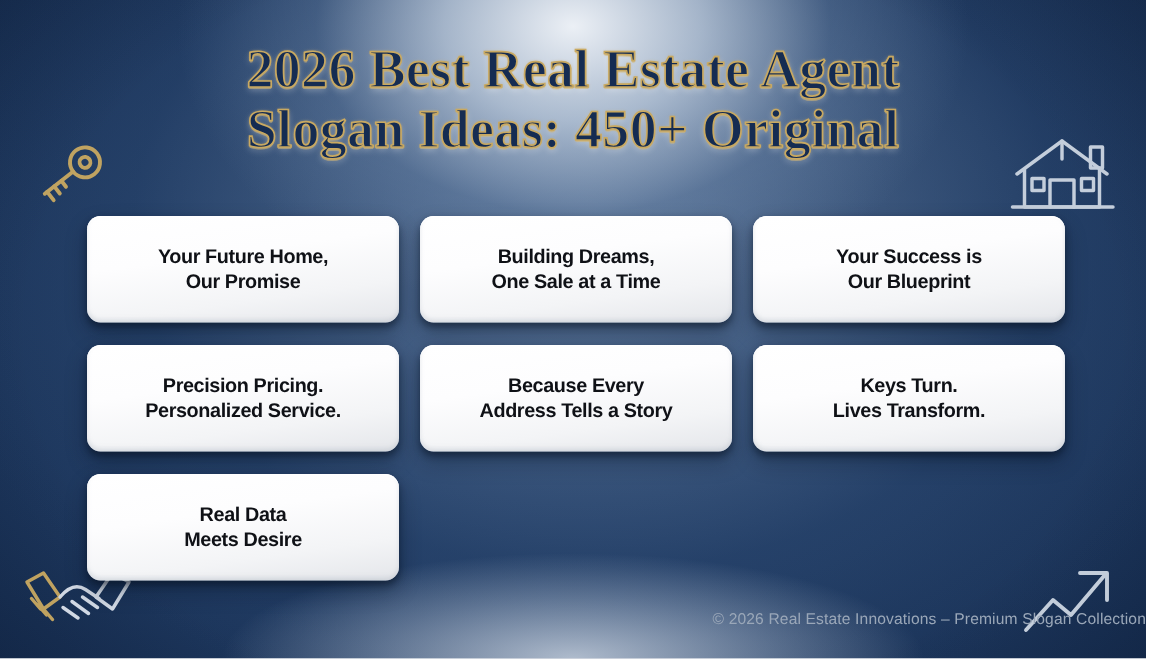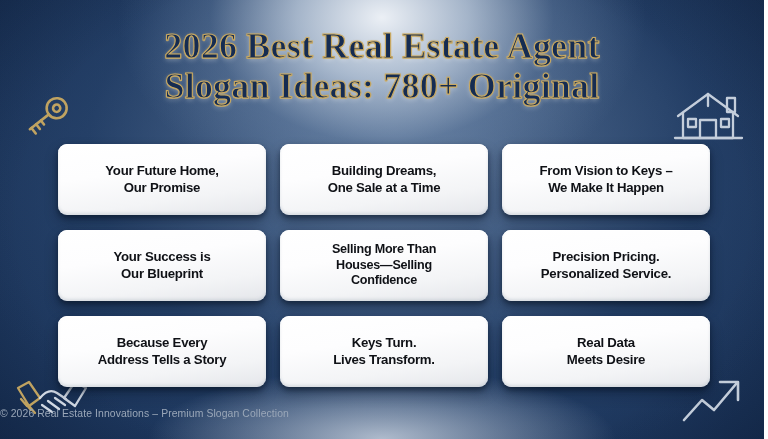--- a/index.html
+++ b/index.html
@@ -85,21 +85,21 @@
     letter-spacing:-0.25px;
     color:#0f1116;
     text-align:center;
     white-space:pre-line;
   }
   .card.three-line .card-text{ font-size:12.6px; line-height:1.22; }
 
   
   .footer{
     position:absolute; left:0; right:0; bottom:20px;
-    text-align:left; z-index:4;
+    text-align:right; z-index:4;
     font-size:10.4px;
     letter-spacing:0.1px;
     color:#9aa7b8;
     font-family:"Liberation Sans", sans-serif;
   }
 
   
   .corner-icon{ position:absolute; z-index:2; opacity:0.95; }
   .ic-key   { left:14px;  top:84px;  width:68px; height:62px; }
   .ic-house { right:14px; top:86px;  width:78px; height:60px; }
@@ -157,45 +157,36 @@
 
   <div class="corner-icon ic-chart">
     <svg viewBox="0 0 72 56" width="72" height="56" fill="none" stroke="#cdd6e2" stroke-width="2.6" stroke-linecap="round" stroke-linejoin="round">
       <path d="M6 48 L24 28 L36 38 L58 12"></path>
       <path d="M42 10 H60 V28"></path>
     </svg>
   </div>
 
   <div class="title-wrap">
     <div class="title-line">2026 Best Real Estate Agent</div>
-    <div class="title-line">Slogan Ideas: 780+ Original</div>
+    <div class="title-line">Slogan Ideas: 450+ Original</div>
   </div>
 
   <div class="grid" id="slogan-grid">
       <div class="card">
         <div class="card-text">Your Future Home,
 Our Promise</div>
       </div>
       <div class="card">
         <div class="card-text">Building Dreams,
 One Sale at a Time</div>
       </div>
       <div class="card">
-        <div class="card-text">From Vision to Keys –
-We Make It Happen</div>
-      </div>
-      <div class="card">
         <div class="card-text">Your Success is
 Our Blueprint</div>
       </div>
-      <div class="card three-line">
-        <div class="card-text">Selling More Than
-Houses—Selling
-Confidence</div>
-      </div>
       <div class="card">
         <div class="card-text">Precision Pricing.
 Personalized Service.</div>
       </div>
       <div class="card">
         <div class="card-text">Because Every
 Address Tells a Story</div>
       </div>
       <div class="card">
         <div class="card-text">Keys Turn.

